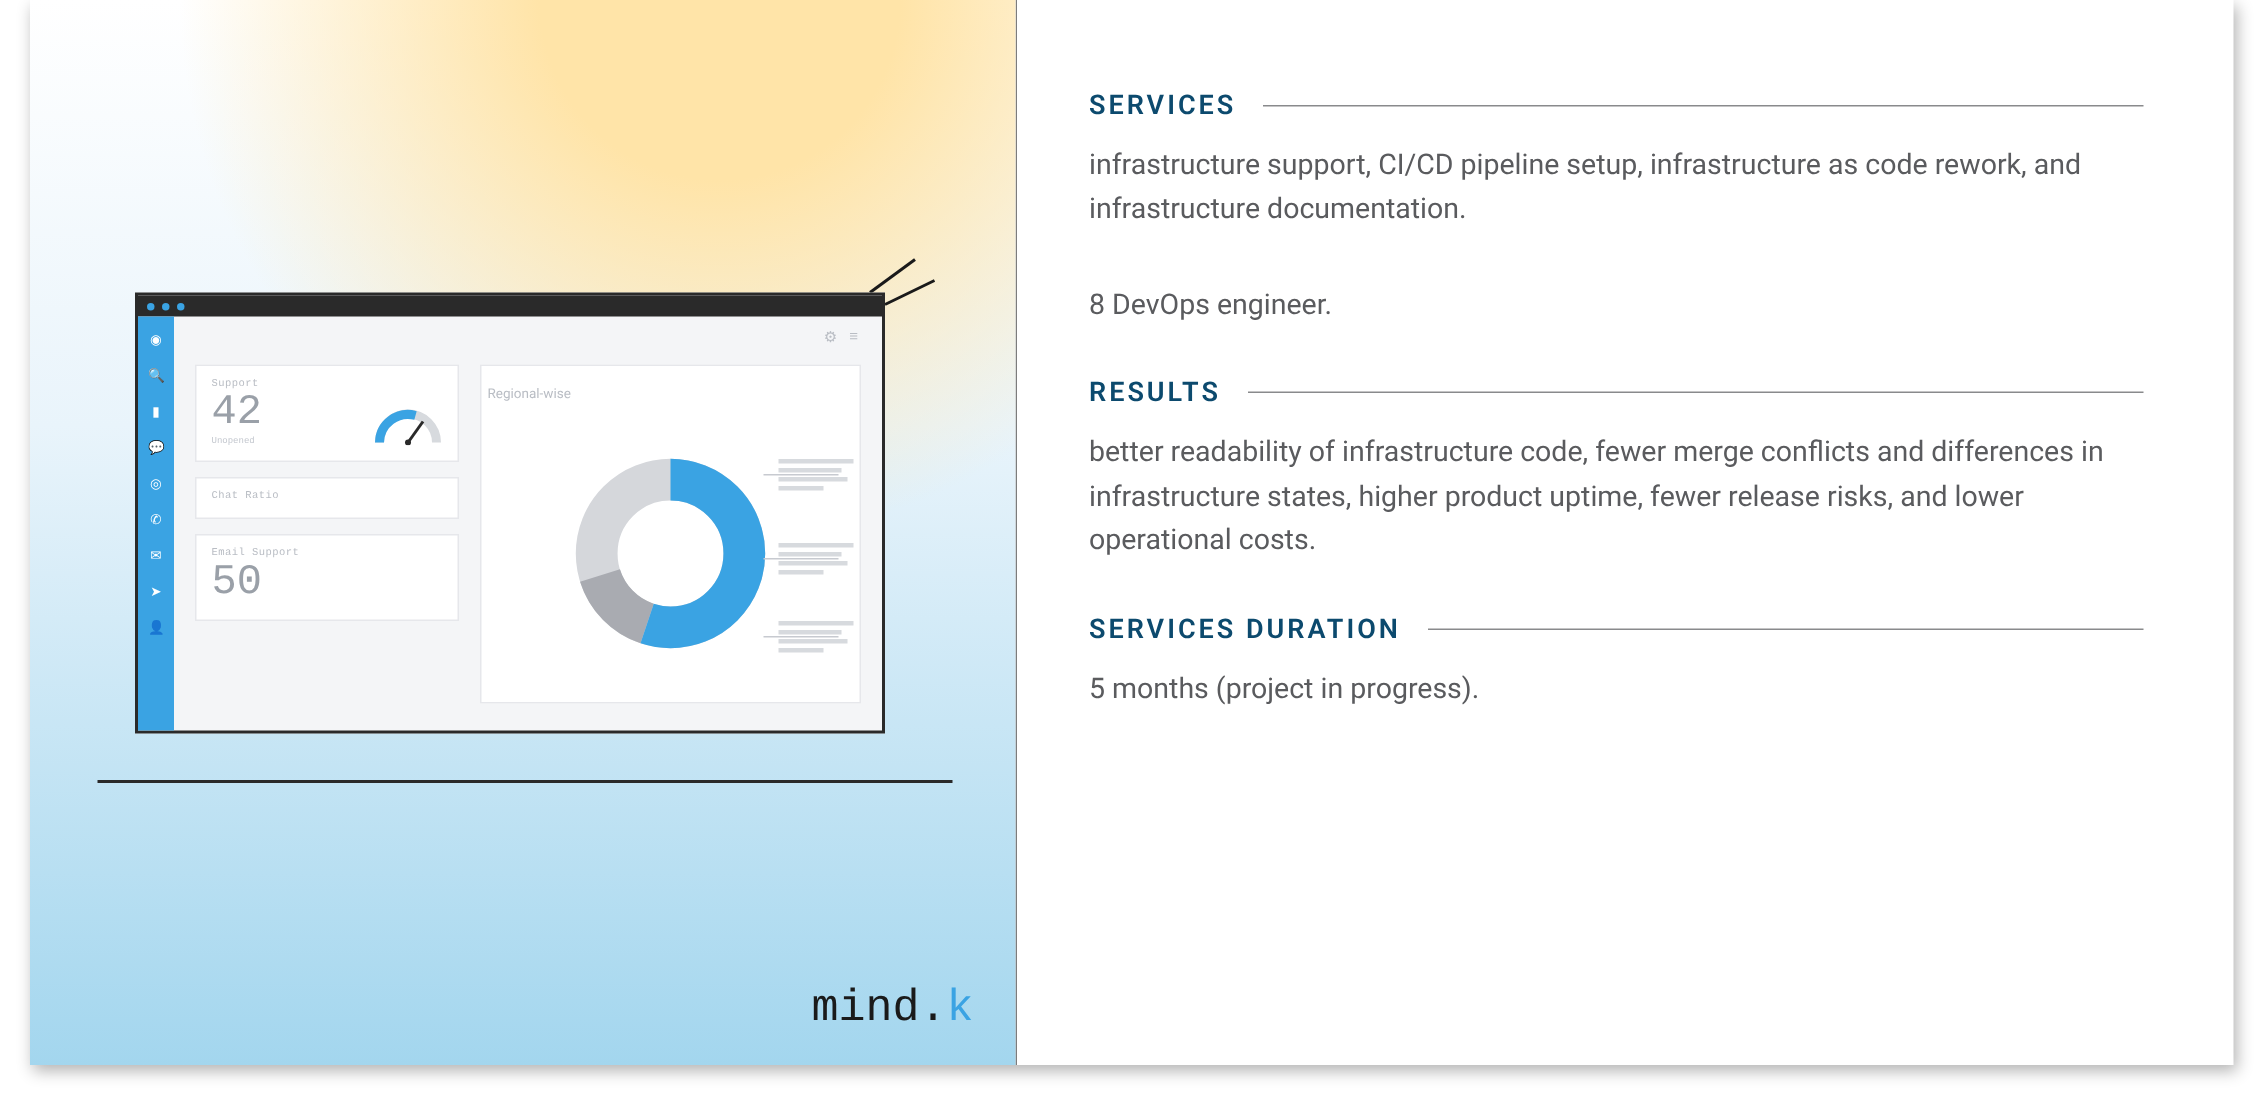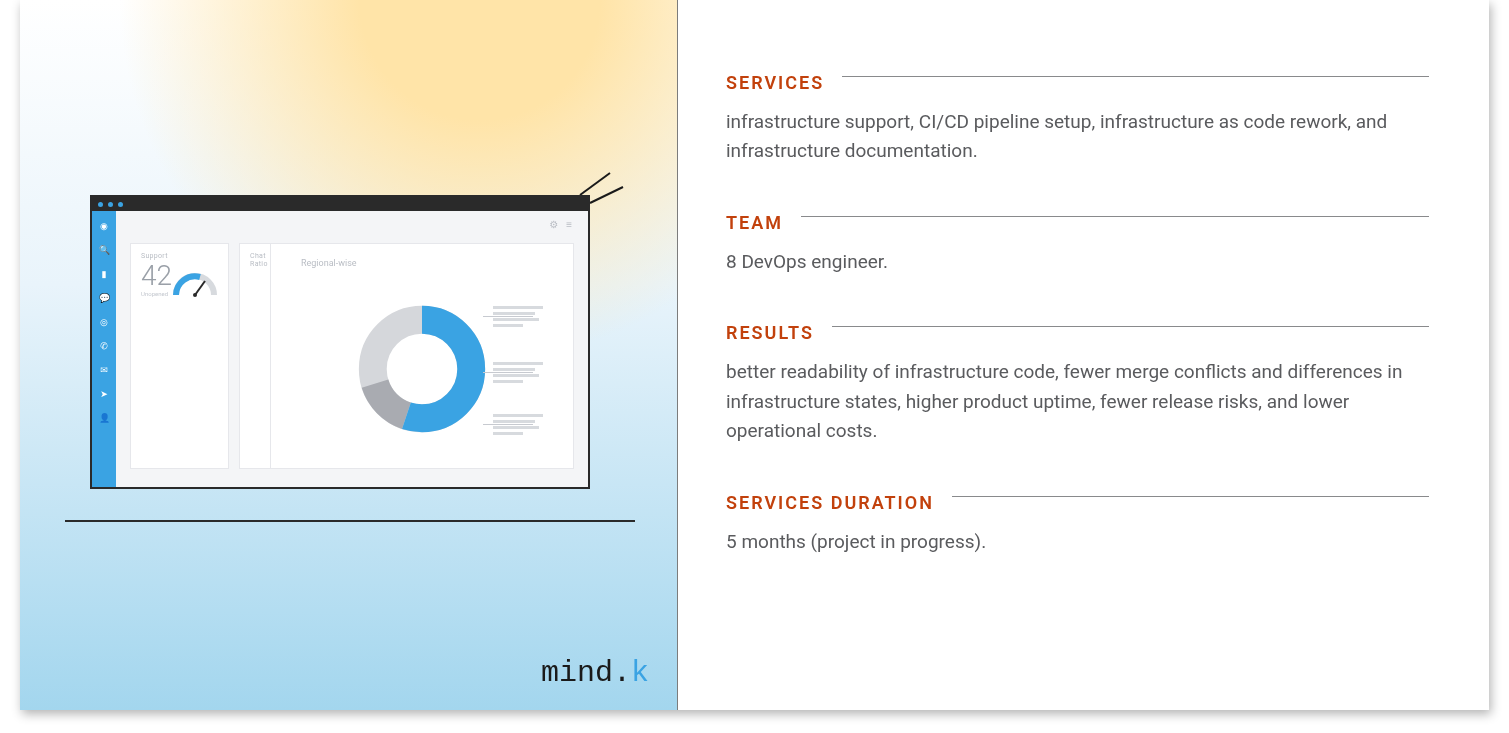--- a/index.html
+++ b/index.html
@@ -82,40 +82,40 @@
     position: relative;
   }
   .top-icons {
     position: absolute;
     right: 16px; top: 8px;
     display: flex; gap: 8px;
     color: #b9bdc4;
     font-size: 10px;
   }
   .cols { display: flex; gap: 14px; margin-top: 20px; }
-  .tiles { width: 126px; display: flex; flex-direction: row; gap: 10px; }
+  .tiles { width: 176px; display: flex; flex-direction: column; gap: 10px; font-family: Liberation Mono, monospace; }
   .tile {
     background: #fff;
     border: 1px solid #e6e7eb;
     padding: 8px 10px 10px 10px;
   }
   .tile .lbl { font-size: 7px; color: #b9bdc4; letter-spacing: .3px; }
   .tile .big { font-size: 28px; color: #9aa0a8; font-weight: 300; line-height: 1; margin-top: 2px; }
   .tile .sub { font-size: 6px; color: #c4c8cf; }
   .tile1-row { display:flex; align-items:flex-end; justify-content:space-between; }
   .gauge { width:46px; height:26px; position:relative; overflow:hidden; }
   .gauge svg{position:absolute;left:0;top:0;}
   .bars-mini { display:flex; align-items:flex-end; gap:6px; height:40px; }
   .bars-mini div{ width:10px; background:#c9ccd2;}
   .bars-mini div.b{ background:#3aa3e3;}
   .chart-panel {
     flex:1;
     background:#fff;
     border:1px solid #e6e7eb;
-    padding:14px 30px;
+    padding:14px 4px;
   }
   .chart-panel .ctitle{ font-size:9px; color:#b9bdc4; margin-bottom:16px;}
   .donut-wrap{ display:flex; align-items:center; justify-content:center; position:relative; height:170px;}
   .donut{ width:130px; height:130px; }
   .leader{ position:absolute; border-top:1px solid #c7cad0; }
   .skel{ position:absolute; display:flex; flex-direction:column; gap:3px;}
   .skel div{ height:3px; background:#d7dade; width:50px;}
   .skel div:nth-child(2){width:42px;}
   .skel div:nth-child(3){width:46px;}
   .skel div:nth-child(4){width:30px;}
@@ -150,22 +150,21 @@
   .sec-head {
     display:flex;
     align-items:center;
     gap:18px;
     margin-bottom:14px;
   }
   .sec-head h3{
     font-size:18px;
     letter-spacing:2px;
     font-weight:600;
-    color:#c2410c;
-    margin-top:12px;
+    color:#0c4a6e;
   }
   .sec-head .line{
     flex:1;
     height:1px;
     background:#898a8c;
   }
   .sec-body{
     font-size:19px;
     line-height:1.55;
     color:#5a5b5e;
@@ -286,24 +285,20 @@
 
     <div class="section">
       <div class="sec-head">
         <h3>SERVICES</h3>
         <div class="line"></div>
       </div>
       <p class="sec-body">infrastructure support, CI/CD pipeline setup, infrastructure as code rework, and infrastructure documentation.</p>
     </div>
 
     <div class="section">
-      <div class="sec-head">
-        <h3>TEAM</h3>
-        <div class="line"></div>
-      </div>
       <p class="sec-body">8 DevOps engineer.</p>
     </div>
 
     <div class="section">
       <div class="sec-head">
         <h3>RESULTS</h3>
         <div class="line"></div>
       </div>
       <p class="sec-body">better readability of infrastructure code, fewer merge conflicts and differences in infrastructure states, higher product uptime, fewer release risks, and lower operational costs.</p>
     </div>

